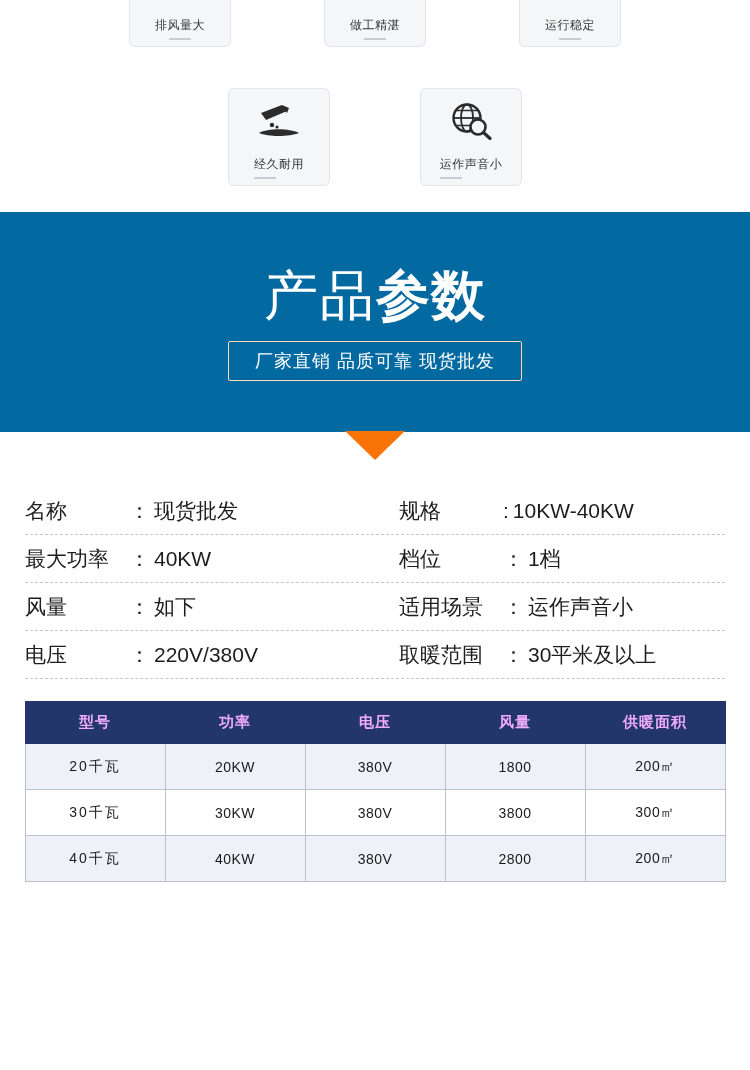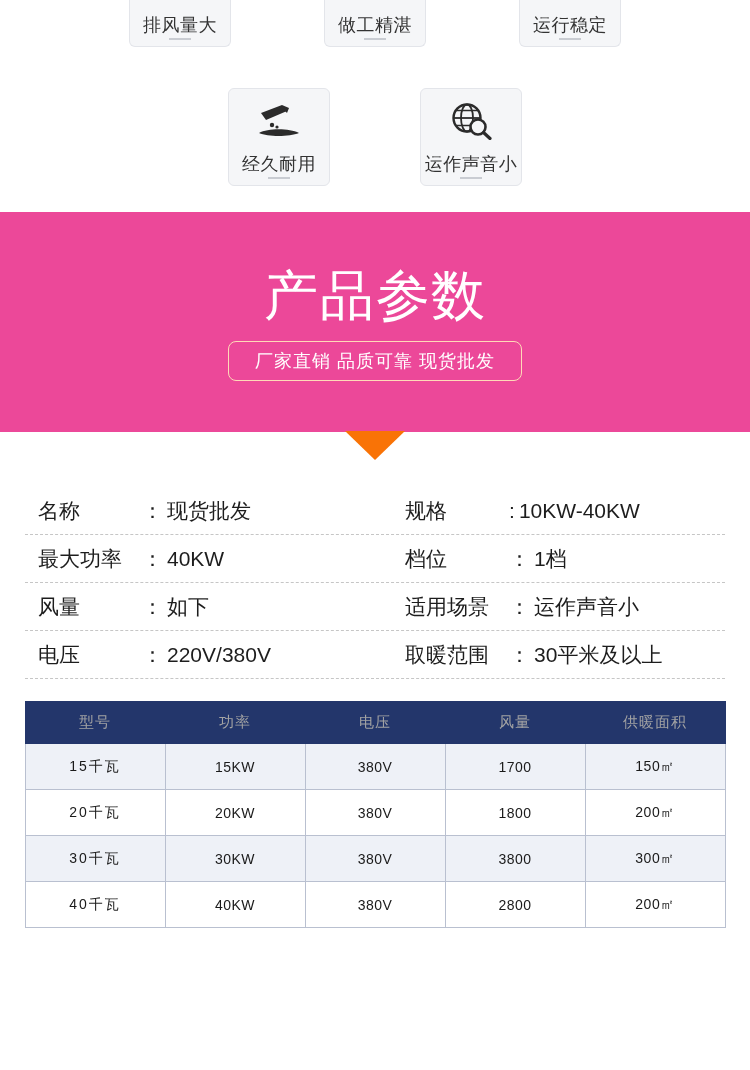--- a/index.html
+++ b/index.html
@@ -58,67 +58,67 @@
   .feature-icon {
     width: 52px;
     height: 44px;
     display: flex;
     align-items: center;
     justify-content: center;
     color: #2b2b2b;
   }
   .feature-icon svg { display: block; }
   .feature-label {
-    font-size: 18px;
+    font-size: 12px;
     color: #333333;
     line-height: 16px;
     letter-spacing: 0.5px;
     white-space: nowrap;
   }
   .feature-underline {
     width: 22px;
     height: 2px;
     background: #c9ccd2;
     margin-top: 5px;
   }
   .feature-card.full .feature-stack {
     display: flex;
     flex-direction: column;
-    align-items: center;
+    align-items: flex-start;
   }
 
   
   .banner {
     margin-top: 26px;
     width: 750px;
     height: 220px;
-    background: #ec4899;
+    background: #0369a1;
     position: relative;
     display: flex;
     flex-direction: column;
     align-items: center;
     justify-content: center;
   }
   .banner-title {
     font-size: 54px;
     line-height: 64px;
     color: #ffffff;
     letter-spacing: 2px;
     font-weight: 400;
     display: flex;
     align-items: baseline;
   }
   .banner-title .strong {
-    font-weight: normal;
+    font-weight: bold;
     letter-spacing: 1px;
   }
   .banner-sub {
     margin-top: 14px;
     border: 1px solid #ffd9b8;
-    border-radius: 8px;
+    border-radius: 2px;
     padding: 7px 26px;
     font-size: 18px;
     color: #ffffff;
     letter-spacing: 1px;
     white-space: nowrap;
   }
   .banner-arrow {
     position: absolute;
     left: 50%;
     bottom: -28px;
@@ -142,43 +142,43 @@
     align-items: center;
   }
   .spec-row:last-child { border-bottom: 1px dashed #c6c6c6; }
   .spec-cell {
     display: flex;
     align-items: center;
     font-size: 21px;
     color: #1d1d1d;
     white-space: nowrap;
   }
-  .spec-cell.left { width: 374px; margin-left: 13px; }
+  .spec-cell.left { width: 374px; }
   .spec-cell.right { width: 326px; }
   .spec-key {
     display: inline-flex;
     justify-content: space-between;
     min-width: 104px;
     letter-spacing: 0px;
   }
   .spec-colon { margin-right: 4px; }
   .spec-val { letter-spacing: 0px; }
 
   
   .param-table {
     margin: 22px auto 0;
     width: 700px;
     border-collapse: collapse;
     table-layout: fixed;
   }
   .param-table th {
     background: #23366b;
-    color: #a3a3a3;
+    color: #f0abfc;
     font-size: 15px;
-    font-weight: normal;
+    font-weight: bold;
     height: 42px;
     border: 1px solid #23366b;
     letter-spacing: 1px;
   }
   .param-table td {
     height: 46px;
     text-align: center;
     font-size: 14px;
     color: #1a1a1a;
     border: 1px solid #b9c0d0;
@@ -323,27 +323,20 @@
     <thead>
       <tr>
         <th>型号</th>
         <th>功率</th>
         <th>电压</th>
         <th>风量</th>
         <th>供暖面积</th>
       </tr>
     </thead>
     <tbody>
-      <tr>
-        <td class="model">15千瓦</td>
-        <td>15KW</td>
-        <td>380V</td>
-        <td>1700</td>
-        <td>150㎡</td>
-      </tr>
       <tr>
         <td class="model">20千瓦</td>
         <td>20KW</td>
         <td>380V</td>
         <td>1800</td>
         <td>200㎡</td>
       </tr>
       <tr>
         <td class="model">30千瓦</td>
         <td>30KW</td>

